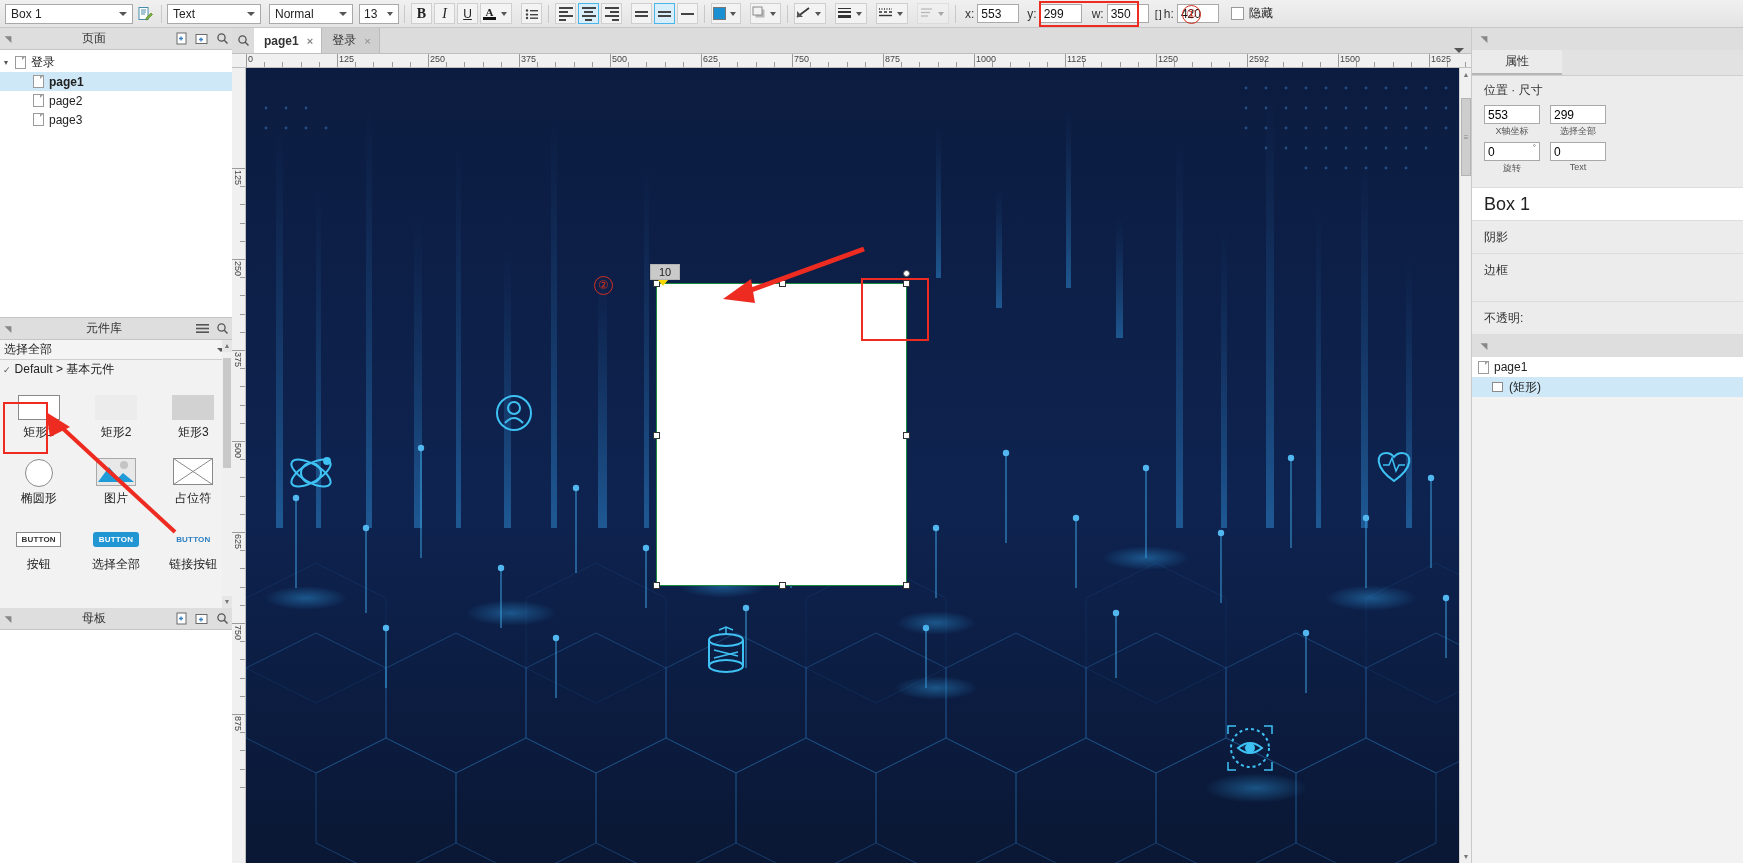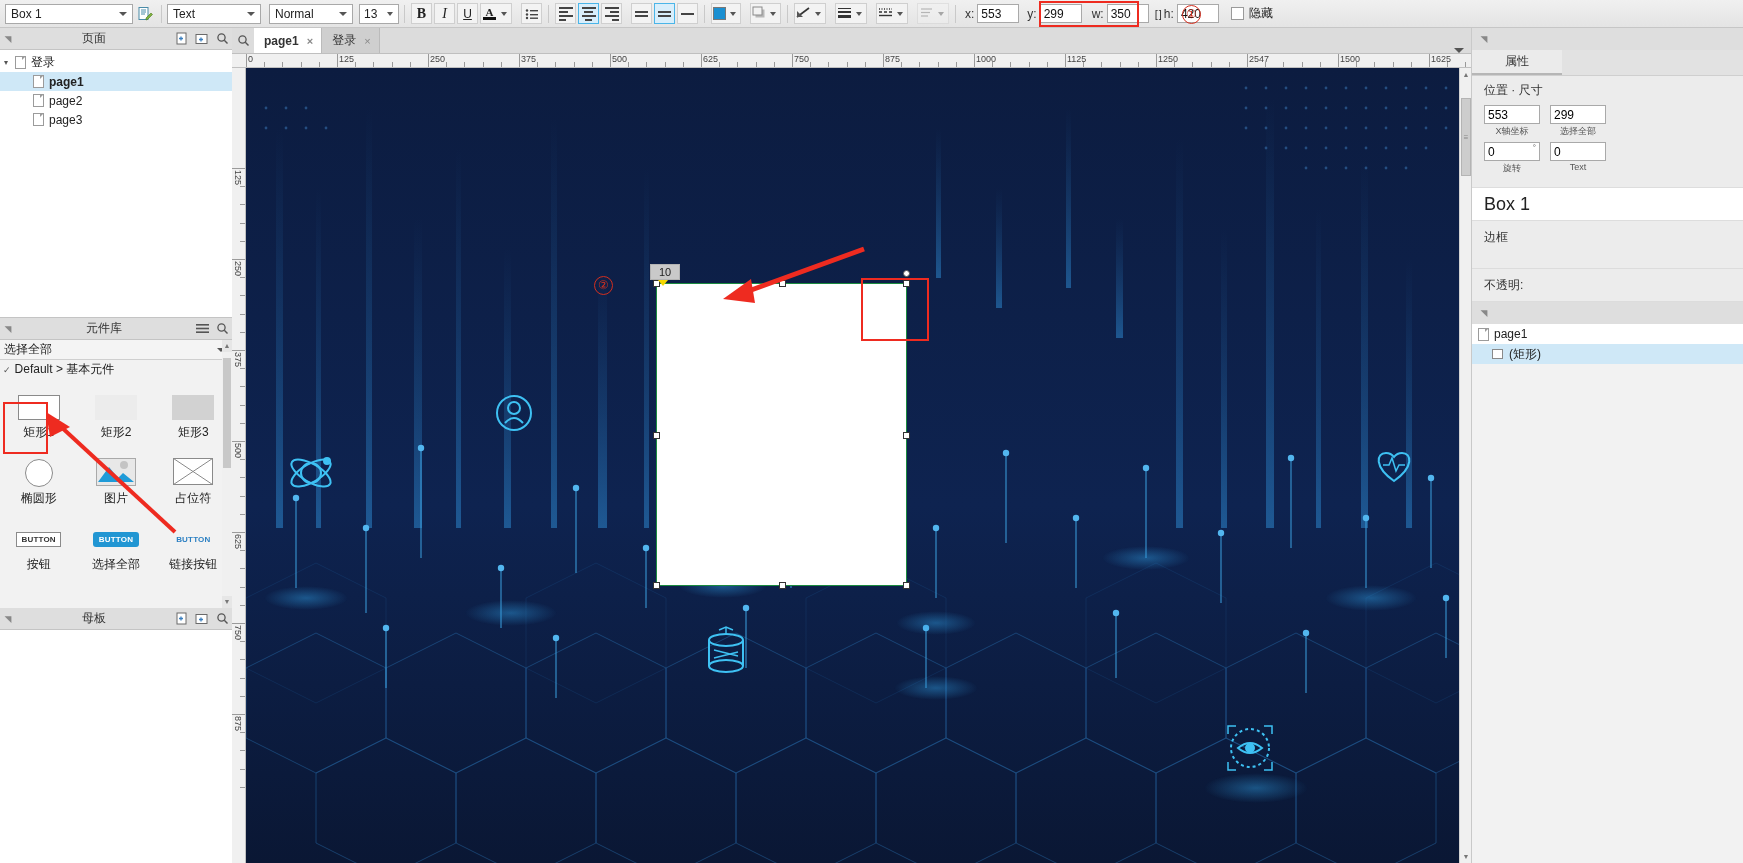--- a/index.html
+++ b/index.html
@@ -754,21 +754,21 @@
         <div class="tick" style="left: 869.4px; top: 8px; width: 1px; height: 5px;"></div>
         <div class="tick" style="left: 887.6px; top: 8px; width: 1px; height: 5px;"></div>
         <div class="tick" style="left: 905.8px; top: 8px; width: 1px; height: 5px;"></div>
         <div class="tick" style="left: 924px; top: 0px; width: 1px; height: 13px;"></div>
         <div class="lab" style="left: 926px;">1250</div>
         <div class="tick" style="left: 942.2px; top: 8px; width: 1px; height: 5px;"></div>
         <div class="tick" style="left: 960.4px; top: 8px; width: 1px; height: 5px;"></div>
         <div class="tick" style="left: 978.6px; top: 8px; width: 1px; height: 5px;"></div>
         <div class="tick" style="left: 996.8px; top: 8px; width: 1px; height: 5px;"></div>
         <div class="tick" style="left: 1015px; top: 0px; width: 1px; height: 13px;"></div>
-        <div class="lab" style="left: 1017px;">2547</div>
+        <div class="lab" style="left: 1017px;">2592</div>
         <div class="tick" style="left: 1033.2px; top: 8px; width: 1px; height: 5px;"></div>
         <div class="tick" style="left: 1051.4px; top: 8px; width: 1px; height: 5px;"></div>
         <div class="tick" style="left: 1069.6px; top: 8px; width: 1px; height: 5px;"></div>
         <div class="tick" style="left: 1087.8px; top: 8px; width: 1px; height: 5px;"></div>
         <div class="tick" style="left: 1106px; top: 0px; width: 1px; height: 13px;"></div>
         <div class="lab" style="left: 1108px;">1500</div>
         <div class="tick" style="left: 1124.2px; top: 8px; width: 1px; height: 5px;"></div>
         <div class="tick" style="left: 1142.4px; top: 8px; width: 1px; height: 5px;"></div>
         <div class="tick" style="left: 1160.6px; top: 8px; width: 1px; height: 5px;"></div>
         <div class="tick" style="left: 1178.8px; top: 8px; width: 1px; height: 5px;"></div>
@@ -1120,20 +1120,23 @@
         <div class="fieldcell">
           <input readonly="" value="0" style="">
           <div class="cap">Text</div>
         </div>
       </div>
     </div>
     <div class="r-textrow">
       <span>Box 1</span>
     </div>
     <div id="r-props">
+        <div class="r-prop">
+          <span>阴影</span>
+        </div>
         <div class="r-prop tall">
           <span>边框</span>
         </div>
         <div class="r-prop">
           <span>不透明:</span>
         </div>
       </div>
 
     <div class="r-outline-head">
       <span class="collapse-arrow">◥</span>

